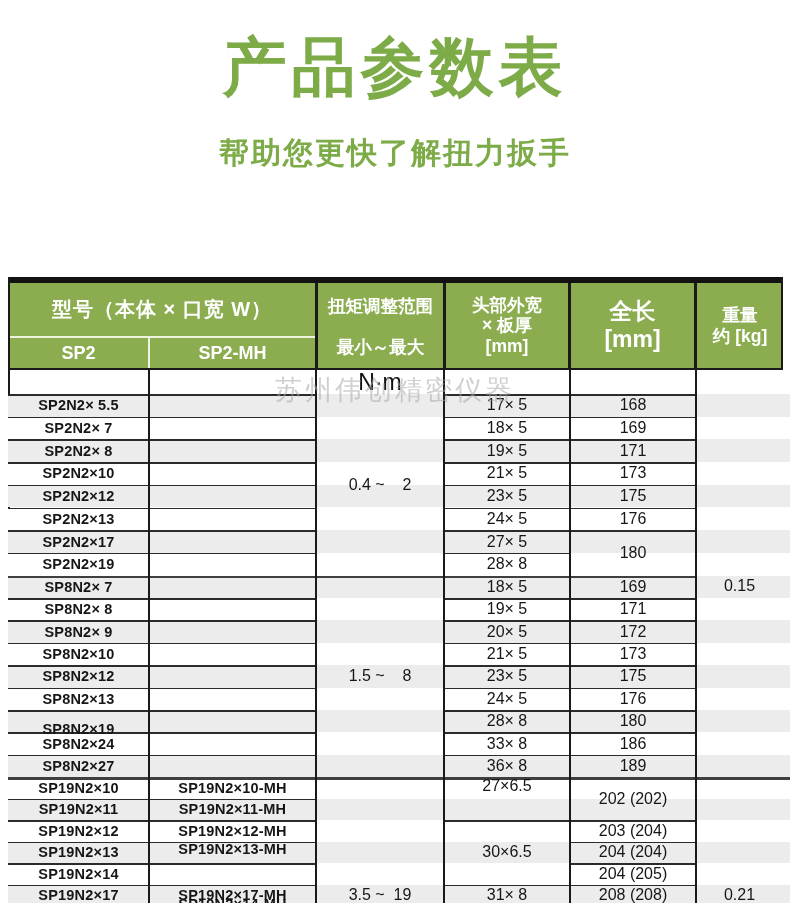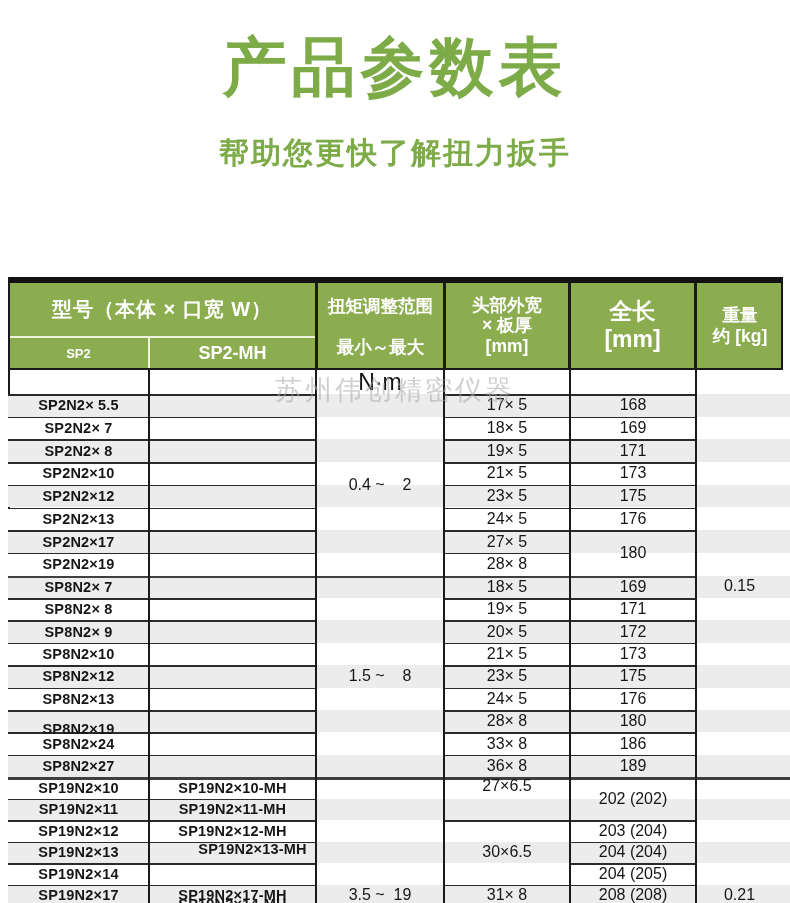--- a/index.html
+++ b/index.html
@@ -18,21 +18,21 @@
   .vblack{position:absolute;width:3px;background:#1a1a1a;top:283px;height:85px;}
   .v316{left:315px;} .v444{left:443px;} .v570{left:568px;} .v696{left:694px;}
   .vleft{position:absolute;left:8px;top:277px;width:2px;height:626px;background:#1a1a1a;}
   .vright{position:absolute;left:781px;top:277px;width:2px;height:93px;background:#1a1a1a;}
   .hsep-white{position:absolute;left:10px;top:336px;width:306px;height:2px;background:#eef3e0;}
   .vsep-white{position:absolute;left:148px;top:338px;width:2px;height:30px;background:#eef3e0;}
   
   .hcell{position:absolute;display:flex;align-items:center;justify-content:center;
          color:#fff;font-weight:bold;text-align:center;}
   .model-group{left:8px;top:283px;width:308px;height:53px;font-size:20px;letter-spacing:1px;}
-  .sp2{left:8px;top:338px;width:141px;height:30px;font-size:13px;}
+  .sp2{left:8px;top:338px;width:141px;height:30px;font-size:18px;}
   .sp2mh{left:149px;top:338px;width:167px;height:30px;font-size:18px;}
   .torque{left:318px;top:283px;width:125px;height:85px;flex-direction:column;
           justify-content:space-between;padding:11px 0 9px;box-sizing:border-box;font-size:17.5px;}
   .headw{left:446px;top:283px;width:122px;height:85px;flex-direction:column;line-height:1.18;font-size:17.5px;}
   .lenh{left:571px;top:283px;width:123px;height:85px;flex-direction:column;line-height:1.18;font-size:23px;}
   .wth{left:697px;top:283px;width:86px;height:85px;flex-direction:column;line-height:1.18;font-size:17.5px;}
   .nmcell{position:absolute;left:316px;top:370px;width:128px;height:24px;display:flex;
           align-items:center;justify-content:center;font-size:23px;color:#111;}
   
   .stripe{position:absolute;left:8px;width:782px;}
@@ -233,21 +233,21 @@
         <div class="dcell mcell" style="position: absolute; left: 149px; top: 777.2px; width: 167px; height: 21.5px; z-index: 3;">SP19N2×10-MH</div>
         <div class="dcell" style="position: absolute; left: 444px; top: 764px; width: 126px; height: 43px; z-index: 3;">27×6.5</div>
         <div class="dcell" style="position: absolute; left: 570px; top: 777.2px; width: 126px; height: 43px; z-index: 3;">202 (202)</div>
         <div class="dcell mcell" style="position: absolute; left: 8px; top: 798.7px; width: 141px; height: 21.5px; z-index: 3;">SP19N2×11</div>
         <div class="dcell mcell" style="position: absolute; left: 149px; top: 798.7px; width: 167px; height: 21.5px; z-index: 3;">SP19N2×11-MH</div>
         <div class="dcell mcell" style="position: absolute; left: 8px; top: 820.2px; width: 141px; height: 21.5px; z-index: 3;">SP19N2×12</div>
         <div class="dcell mcell" style="position: absolute; left: 149px; top: 820.2px; width: 167px; height: 21.5px; z-index: 3;">SP19N2×12-MH</div>
         <div class="dcell" style="position: absolute; left: 444px; top: 820.2px; width: 126px; height: 64.5px; z-index: 3;">30×6.5</div>
         <div class="dcell" style="position: absolute; left: 570px; top: 820.2px; width: 126px; height: 21.5px; z-index: 3;">203 (204)</div>
         <div class="dcell mcell" style="position: absolute; left: 8px; top: 841.7px; width: 141px; height: 21.5px; z-index: 3;">SP19N2×13</div>
-        <div class="dcell mcell" style="position: absolute; left: 149px; top: 841.7px; width: 167px; height: 14px; z-index: 3; margin-left: 20px;">SP19N2×13-MH</div>
+        <div class="dcell mcell" style="position: absolute; left: 149px; top: 841.7px; width: 167px; height: 14px; z-index: 3;">SP19N2×13-MH</div>
         <div class="dcell" style="position: absolute; left: 570px; top: 841.7px; width: 126px; height: 21.5px; z-index: 3;">204 (204)</div>
         <div class="dcell mcell" style="position: absolute; left: 8px; top: 863.2px; width: 141px; height: 21.5px; z-index: 3;">SP19N2×14</div>
         <div class="dcell mcell" style="position: absolute; left: 149px; top: 863.2px; width: 167px; height: 21.5px; z-index: 3; margin-top: 30px;">SP19N2×14-MH</div>
         <div class="dcell" style="position: absolute; left: 570px; top: 863.2px; width: 126px; height: 21.5px; z-index: 3;">204 (205)</div>
         <div class="dcell mcell" style="position: absolute; left: 8px; top: 884.7px; width: 141px; height: 21.5px; z-index: 3;">SP19N2×17</div>
         <div class="dcell mcell" style="position: absolute; left: 149px; top: 884.7px; width: 167px; height: 21.5px; z-index: 3;">SP19N2×17-MH</div>
         <div class="dcell" style="position: absolute; left: 444px; top: 884.7px; width: 126px; height: 21.5px; z-index: 3;">31× 8</div>
         <div class="dcell" style="position: absolute; left: 570px; top: 884.7px; width: 126px; height: 21.5px; z-index: 3;">208 (208)</div>
         <div class="dcell" style="position: absolute; left: 316px; top: 473.8px; width: 128px; height: 22px; z-index: 3;">0.4 ~    2</div>
         <div class="dcell" style="position: absolute; left: 316px; top: 665.4px; width: 128px; height: 22px; z-index: 3;">1.5 ~    8</div>

